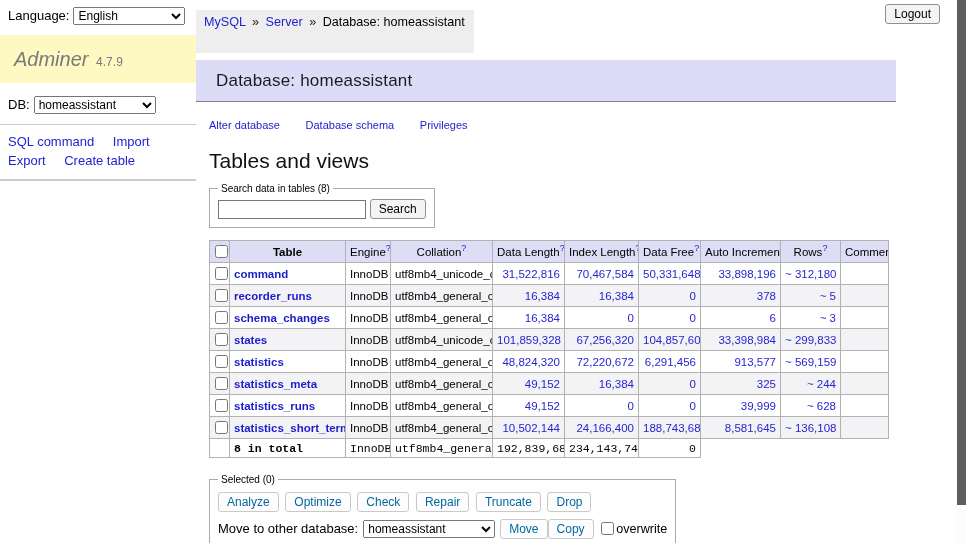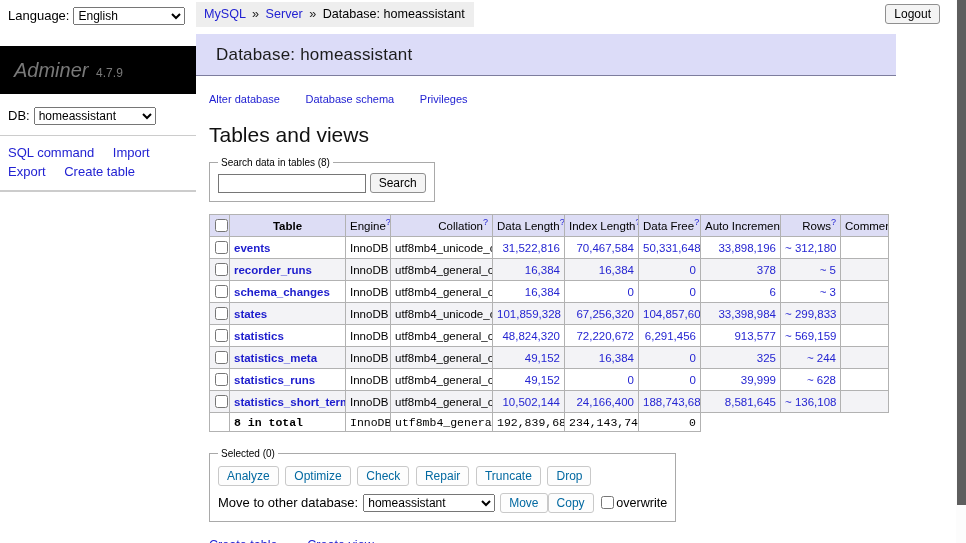--- a/index.html
+++ b/index.html
@@ -16,33 +16,33 @@
   .scrollbar .thumb { position: absolute; top: 0; left: 1px; width: 9px; height: 505px; background: #5e5e5e; }
 
   
   .layout { display: flex; width: 956px; }
   aside { width: 196px; flex: 0 0 196px; }
   main { flex: 1; position: relative; }
 
   
   .lang-row { padding: 7px 8px 6px 8px; white-space: nowrap; }
   .lang-row select { width: 112px; margin-left: 4px; font-size: 12px; }
-  .logo-box { background: #000000; padding: 13px 4px 12px 14px; margin-top: 15px; }
+  .logo-box { background: #fef9c3; padding: 13px 4px 12px 14px; margin-top: 4px; }
   .logo-name { font-style: italic; font-size: 20px; color: #797979; }
   .logo-ver { font-size: 12px; color: #797979; margin-left: 4px; }
   .db-row { padding: 13px 8px 10px 8px; white-space: nowrap; }
   .db-row select { width: 122px; margin-left: 4px; font-size: 12px; }
   aside hr { border: none; border-top: 1px solid #ccc; margin: 0 0 0 0; }
   .actions { margin: 0; padding: 8px 8px 8px 8px; width: 190px; line-height: 1.45; }
   .actions a { margin-right: 15px; white-space: nowrap; }
   .tbl-links { padding: 8px 8px 10px 8px; line-height: 1.25; }
   .tbl-links a { display: block; font-size: 12.6px; padding: 1px 0; }
 
   
-  .breadcrumb { display: inline-block; margin: 2px 0 0 0; padding: 5px 9px 6px 8px; background: #eee; font-size: 12.6px; }
+  .breadcrumb { display: inline-block; margin: 10px 0 0 0; padding: 5px 9px 24px 8px; background: #eee; font-size: 12.6px; }
   .breadcrumb .sep { color: #222; margin: 0 3px; }
   .logout-btn { position: absolute; top: 4px; right: 16px; font-size: 12px;
     background: #f4f4f4; border: 1px solid #8f8f8f; border-radius: 3px; padding: 2px 8px; cursor: pointer; }
 
   h2.page-title {
     margin: 7px 0 0 0; width: 700px; background: #dcdcf8;
     border-bottom: 1px solid #7d7d9e;
     font-size: 17px; font-weight: normal; color: #1c1c1c;
     padding: 11px 20px 10px 20px; letter-spacing: .2px;
   }
@@ -55,21 +55,21 @@
   
   fieldset { display: inline-block; border: 1px solid #a9a9a9; margin: 0; padding: 5px 8px 8px 8px; }
   legend { font-size: 10px; padding: 0 3px; }
   .search-fs input[type="text"] { width: 148px; height: 19px; border: 1px solid #767676; font-size: 12px; padding: 1px 3px; }
   .btn { font-size: 12px; background: #f4f4f4; border: 1px solid #8f8f8f; border-radius: 3px; padding: 2px 8px; cursor: pointer; }
   .btn:disabled { color: #0369a1; background: #fdfdfd; border-color: #c9c9c9; cursor: default; }
 
   
   table.db-tables { border-collapse: collapse; table-layout: fixed; width: 679px; margin: 12px 0 0 0; font-size: 11.5px; }
   .db-tables th, .db-tables td { border: 1px solid #b2b2b2; padding: 2px 4px; height: 19px; overflow: hidden; white-space: nowrap; }
-  .db-tables thead th { background: #ddddf5; font-weight: normal; text-align: right; }
+  .db-tables thead th { background: #ddddf5; font-weight: normal; text-align: center; }
   .db-tables thead th.c-table { text-align: center; font-weight: bold; }
   .db-tables sup { font-size: 9px; line-height: 0; }
   .db-tables tbody tr:nth-child(even) td { background: #f3f3f6; }
   .db-tables td.num, .db-tables th.num-h { text-align: right; }
   .db-tables a.tname { font-weight: bold; color: #1c1ccd; }
   .db-tables a.nval { color: #2525d2; }
   .db-tables tr.total td { background: #fff !important; font-family: Liberation Mono, monospace; }
   .db-tables tr.total td.name { font-weight: bold; }
   .db-tables td.cb, .db-tables th.cb { text-align: center; padding: 1px; }
 
@@ -169,21 +169,21 @@
             <th><span>Index Length</span><sup><a href="#">?</a></sup></th>
             <th><span>Data Free</span><sup><a href="#">?</a></sup></th>
             <th><span>Auto Increment</span></th>
             <th><span>Rows</span><sup><a href="#">?</a></sup></th>
             <th><span>Comment</span></th>
           </tr>
         </thead>
         <tbody>
           <tr>
             <td class="cb"><input type="checkbox" style=""></td>
-            <td><a href="#" class="tname">events</a></td>
+            <td><a href="#" class="tname">command</a></td>
             <td>InnoDB</td>
             <td>utf8mb4_unicode_ci</td>
             <td class="num"><a href="#" class="nval">31,522,816</a></td>
             <td class="num"><a href="#" class="nval">70,467,584</a></td>
             <td class="num"><a href="#" class="nval">50,331,648</a></td>
             <td class="num"><a href="#" class="nval">33,898,196</a></td>
             <td class="num"><a href="#" class="nval">~ 312,180</a></td>
             <td></td>
           </tr>
           <tr>

